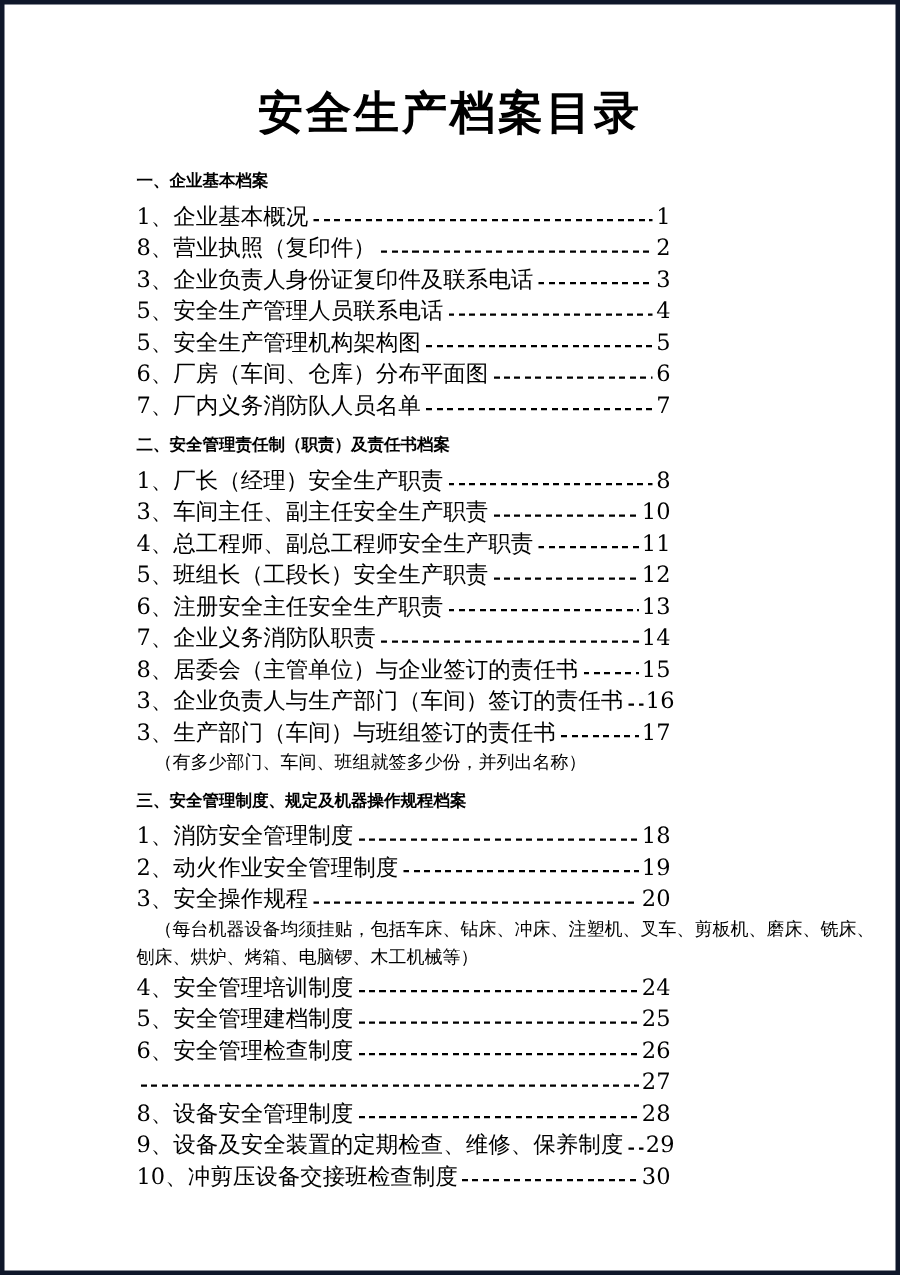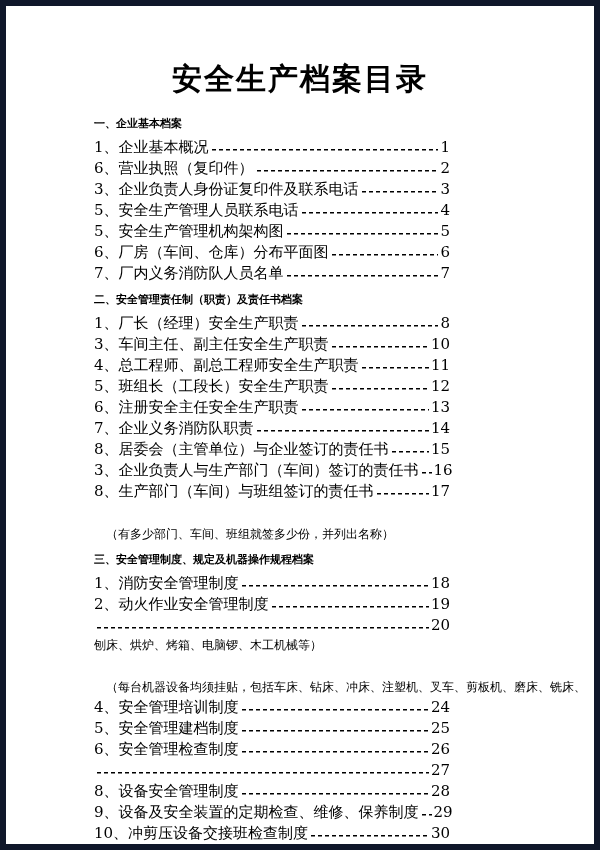--- a/index.html
+++ b/index.html
@@ -1,18 +1,18 @@
 <!DOCTYPE html>
 <html><head>
 <meta charset="utf-8">
 <style>
   html,body{margin:0;padding:0;background:#fff;}
   .page{
     width:600px;height:850px;box-sizing:border-box;
-    background:#fff;border:6px solid #0f172a;
+    background:#fff;border:3px solid #0f172a;
     padding:54px 0 0 0;
     font-family:"DejaVu Serif","Liberation Serif",serif;
     color:#000;overflow:hidden;
   }
   .doc-title{
     text-align:center;font-size:30px;line-height:38px;font-weight:bold;
     letter-spacing:2px;margin:0 0 14px 0;
   }
   .toc{padding-left:88px;}
   .section-heading{
@@ -25,39 +25,39 @@
   .toc-label{white-space:nowrap;}
   .toc-leader{
     flex:1;align-self:stretch;margin:0 2px 0 3px;min-width:10px;
     background-image:repeating-linear-gradient(90deg,#000 0,#000 4px,transparent 4px,transparent 7px);
     background-size:100% 1.5px;background-repeat:no-repeat;background-position:0 12px;
   }
   .toc-page{white-space:nowrap;}
   .note-line{
     font-size:12px;line-height:19px;white-space:nowrap;
   }
-  .note-indent{padding-left:12px;margin-top:23px;}
+  .note-indent{padding-left:12px;}
 </style>
 </head>
 <body>
 
 <div class="page">
   <h1 class="doc-title">安全生产档案目录</h1>
 
   <div class="toc">
 
     <div>
       <div class="section-heading">一、企业基本档案</div>
       <div class="toc-row">
         <span class="toc-label">1、企业基本概况</span>
           <span class="toc-leader"></span>
           <span class="toc-page">1</span>
       </div>
       <div class="toc-row">
-        <span class="toc-label">6、营业执照（复印件）</span>
+        <span class="toc-label">8、营业执照（复印件）</span>
           <span class="toc-leader"></span>
           <span class="toc-page">2</span>
       </div>
       <div class="toc-row">
         <span class="toc-label">3、企业负责人身份证复印件及联系电话</span>
           <span class="toc-leader"></span>
           <span class="toc-page">3</span>
       </div>
       <div class="toc-row">
         <span class="toc-label">5、安全生产管理人员联系电话</span>
@@ -117,45 +117,46 @@
         <span class="toc-label">8、居委会（主管单位）与企业签订的责任书</span>
           <span class="toc-leader"></span>
           <span class="toc-page">15</span>
       </div>
       <div class="toc-row">
         <span class="toc-label">3、企业负责人与生产部门（车间）签订的责任书</span>
           <span class="toc-leader"></span>
           <span class="toc-page">16</span>
       </div>
       <div class="toc-row">
-        <span class="toc-label">8、生产部门（车间）与班组签订的责任书</span>
+        <span class="toc-label">3、生产部门（车间）与班组签订的责任书</span>
           <span class="toc-leader"></span>
           <span class="toc-page">17</span>
       </div>
       <div class="note-line note-indent">（有多少部门、车间、班组就签多少份，并列出名称）</div>
     </div>
 
     <div>
       <div class="section-heading">三、安全管理制度、规定及机器操作规程档案</div>
       <div class="toc-row">
         <span class="toc-label">1、消防安全管理制度</span>
           <span class="toc-leader"></span>
           <span class="toc-page">18</span>
       </div>
       <div class="toc-row">
         <span class="toc-label">2、动火作业安全管理制度</span>
           <span class="toc-leader"></span>
           <span class="toc-page">19</span>
       </div>
       <div class="toc-row">
+        <span class="toc-label">3、安全操作规程</span>
           <span class="toc-leader"></span>
           <span class="toc-page">20</span>
       </div>
+      <div class="note-line note-indent">（每台机器设备均须挂贴，包括车床、钻床、冲床、注塑机、叉车、剪板机、磨床、铣床、</div>
       <div class="note-line">刨床、烘炉、烤箱、电脑锣、木工机械等）</div>
-      <div class="note-line note-indent">（每台机器设备均须挂贴，包括车床、钻床、冲床、注塑机、叉车、剪板机、磨床、铣床、</div>
       <div class="toc-row">
         <span class="toc-label">4、安全管理培训制度</span>
           <span class="toc-leader"></span>
           <span class="toc-page">24</span>
       </div>
       <div class="toc-row">
         <span class="toc-label">5、安全管理建档制度</span>
           <span class="toc-leader"></span>
           <span class="toc-page">25</span>
       </div>

